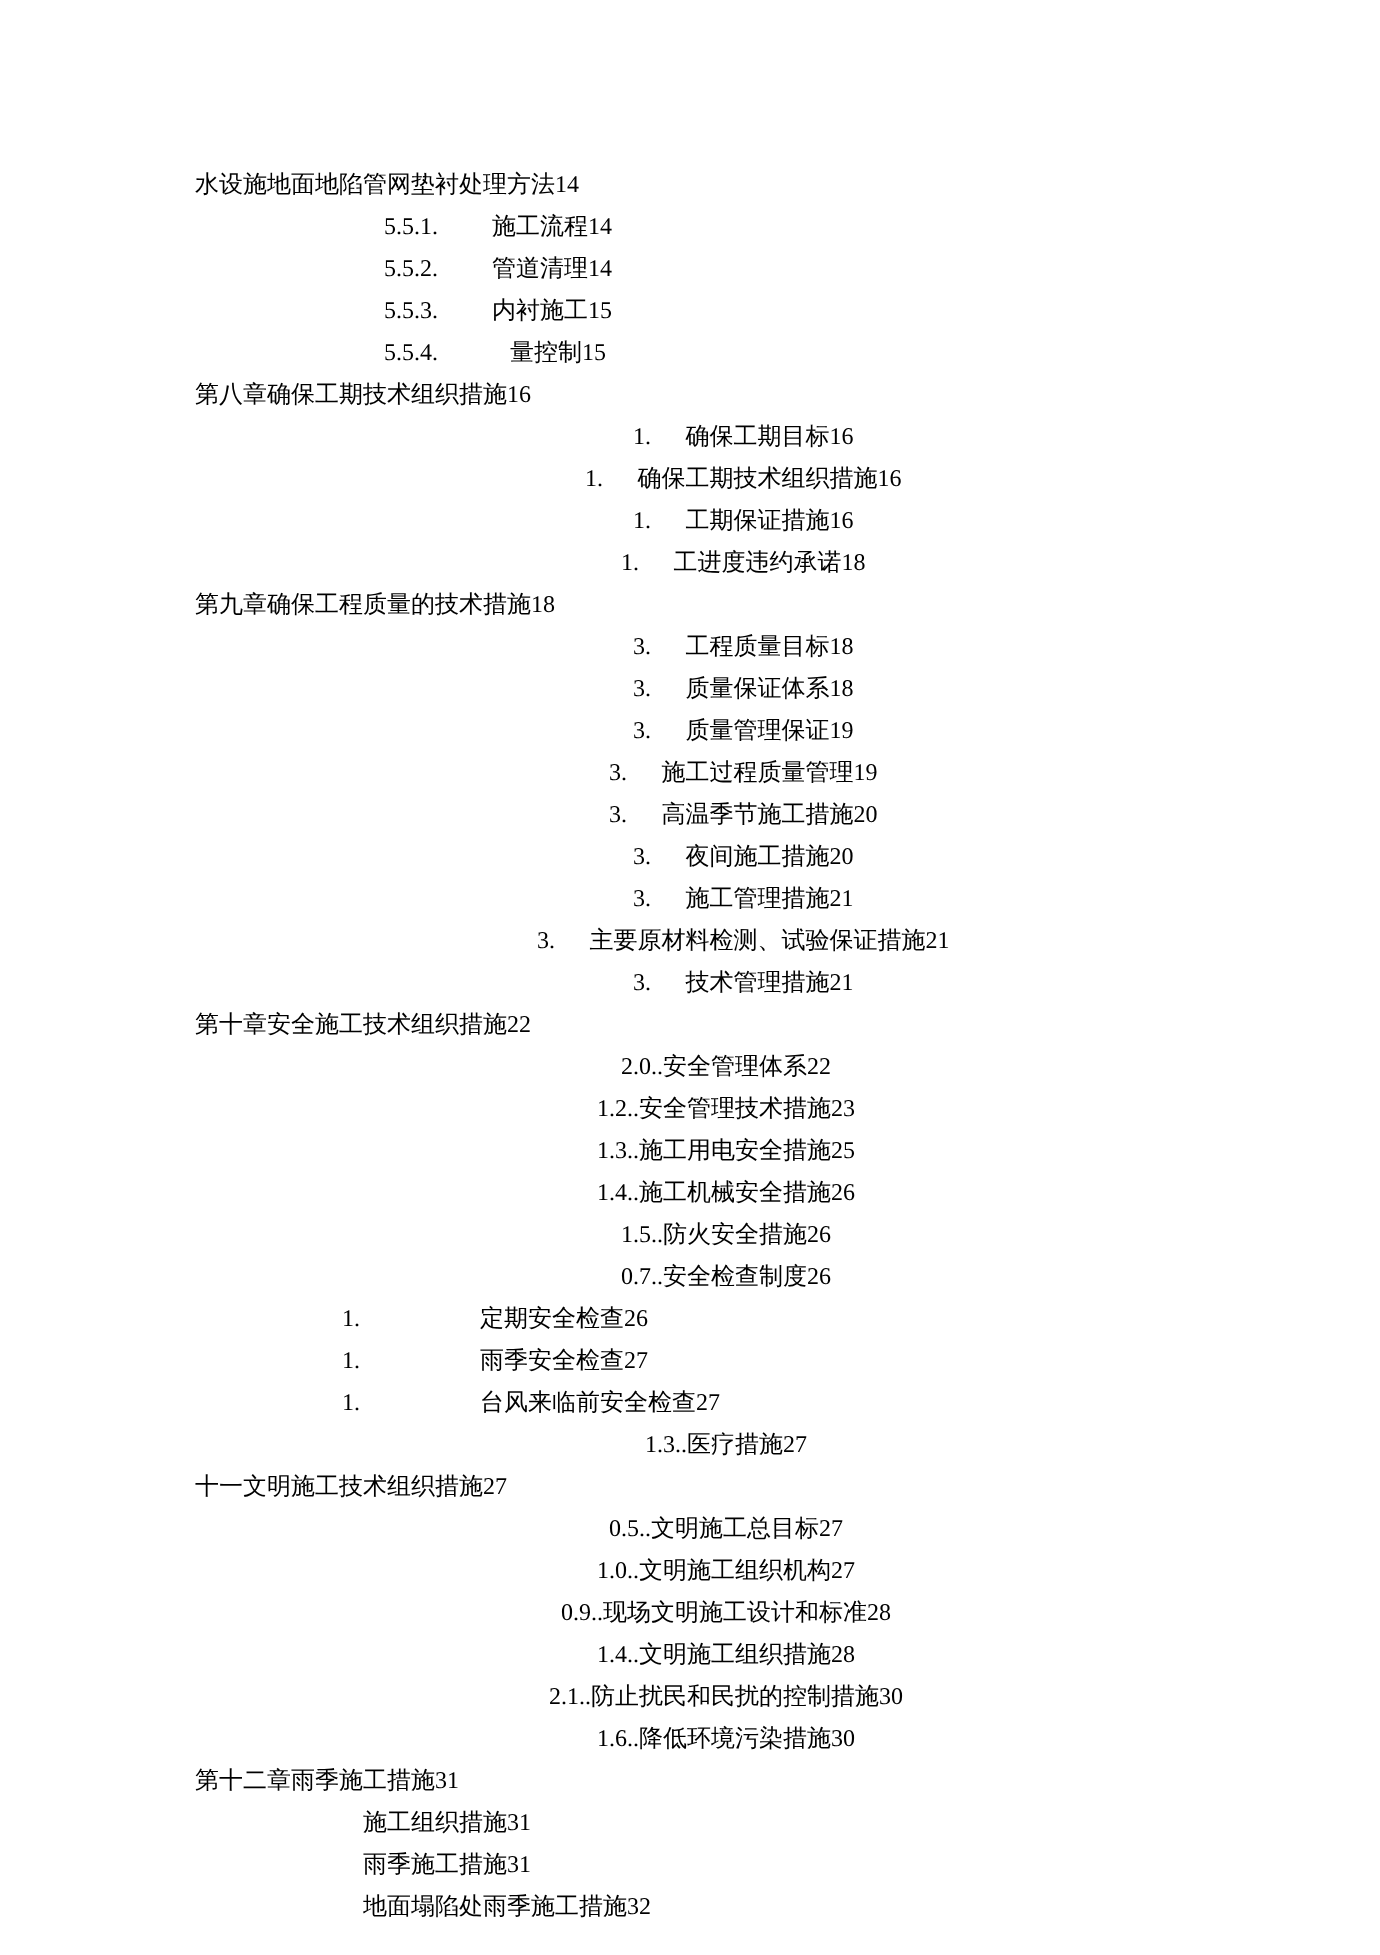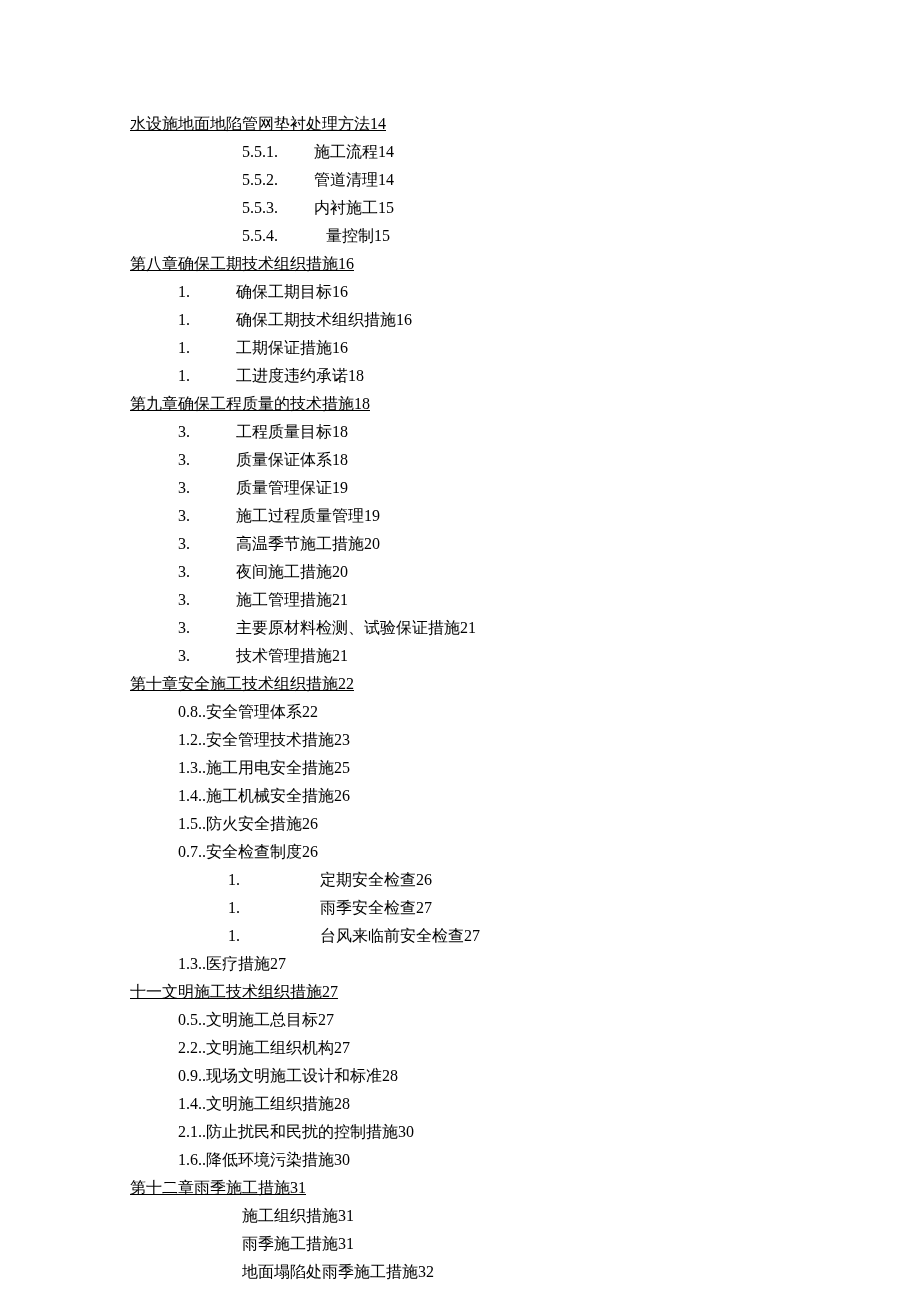--- a/index.html
+++ b/index.html
@@ -9,27 +9,27 @@
     font-family: "SimSun", "宋体", serif;
     font-size: 16px;
     color: #000000;
     line-height: 1.75;
     width: 920px;
     box-sizing: border-box;
   }
   .line {
     white-space: pre;
   }
-  .indent-0  { padding-left: 0px; text-decoration: underline; }
-  .indent-1  { padding-left: 48px; }
+  .indent-0  { padding-left: 0px; }
+  .indent-1  { padding-left: 48px; text-align: center; }
   .indent-2  { padding-left: 98px; }
   .indent-2b { padding-left: 112px; }
   .num-col   { display: inline-block; min-width: 58px; }
   .num-col-w { display: inline-block; min-width: 92px; }
-  .sub-num   { display: inline-block; min-width: 72px; }
+  .sub-num   { display: inline-block; min-width: 72px; margin-left: 14px; }
 </style>
 </head>
 <body>
 
 <div class="line indent-0">水设施地面地陷管网垫衬处理方法14</div>
 
 <div class="line indent-2b"><span class="sub-num">5.5.1.</span><span>施工流程14</span></div>
 <div class="line indent-2b"><span class="sub-num">5.5.2.</span><span>管道清理14</span></div>
 <div class="line indent-2b"><span class="sub-num">5.5.3.</span><span>内衬施工15</span></div>
 <div class="line indent-2b"><span class="sub-num">5.5.4.</span><span>   量控制15</span></div>
@@ -45,34 +45,34 @@
 <div class="line indent-1"><span class="num-col">3.</span><span>质量保证体系18</span></div>
 <div class="line indent-1"><span class="num-col">3.</span><span>质量管理保证19</span></div>
 <div class="line indent-1"><span class="num-col">3.</span><span>施工过程质量管理19</span></div>
 <div class="line indent-1"><span class="num-col">3.</span><span>高温季节施工措施20</span></div>
 <div class="line indent-1"><span class="num-col">3.</span><span>夜间施工措施20</span></div>
 <div class="line indent-1"><span class="num-col">3.</span><span>施工管理措施21</span></div>
 <div class="line indent-1"><span class="num-col">3.</span><span>主要原材料检测、试验保证措施21</span></div>
 <div class="line indent-1"><span class="num-col">3.</span><span>技术管理措施21</span></div>
 
 <div class="line indent-0">第十章安全施工技术组织措施22</div>
-<div class="line indent-1">0.8..安全管理体系22</div>
+<div class="line indent-1">2.0..安全管理体系22</div>
 <div class="line indent-1">1.2..安全管理技术措施23</div>
 <div class="line indent-1">1.3..施工用电安全措施25</div>
 <div class="line indent-1">1.4..施工机械安全措施26</div>
 <div class="line indent-1">1.5..防火安全措施26</div>
 <div class="line indent-1">0.7..安全检查制度26</div>
 <div class="line indent-2"><span class="num-col-w">1.</span><span>定期安全检查26</span></div>
 <div class="line indent-2"><span class="num-col-w">1.</span><span>雨季安全检查27</span></div>
 <div class="line indent-2"><span class="num-col-w">1.</span><span>台风来临前安全检查27</span></div>
 <div class="line indent-1">1.3..医疗措施27</div>
 
 <div class="line indent-0">十一文明施工技术组织措施27</div>
 <div class="line indent-1">0.5..文明施工总目标27</div>
-<div class="line indent-1">2.2..文明施工组织机构27</div>
+<div class="line indent-1">1.0..文明施工组织机构27</div>
 <div class="line indent-1">0.9..现场文明施工设计和标准28</div>
 <div class="line indent-1">1.4..文明施工组织措施28</div>
 <div class="line indent-1">2.1..防止扰民和民扰的控制措施30</div>
 <div class="line indent-1">1.6..降低环境污染措施30</div>
 
 <div class="line indent-0">第十二章雨季施工措施31</div>
 <div class="line indent-2b">施工组织措施31</div>
 <div class="line indent-2b">雨季施工措施31</div>
 <div class="line indent-2b">地面塌陷处雨季施工措施32</div>
 

